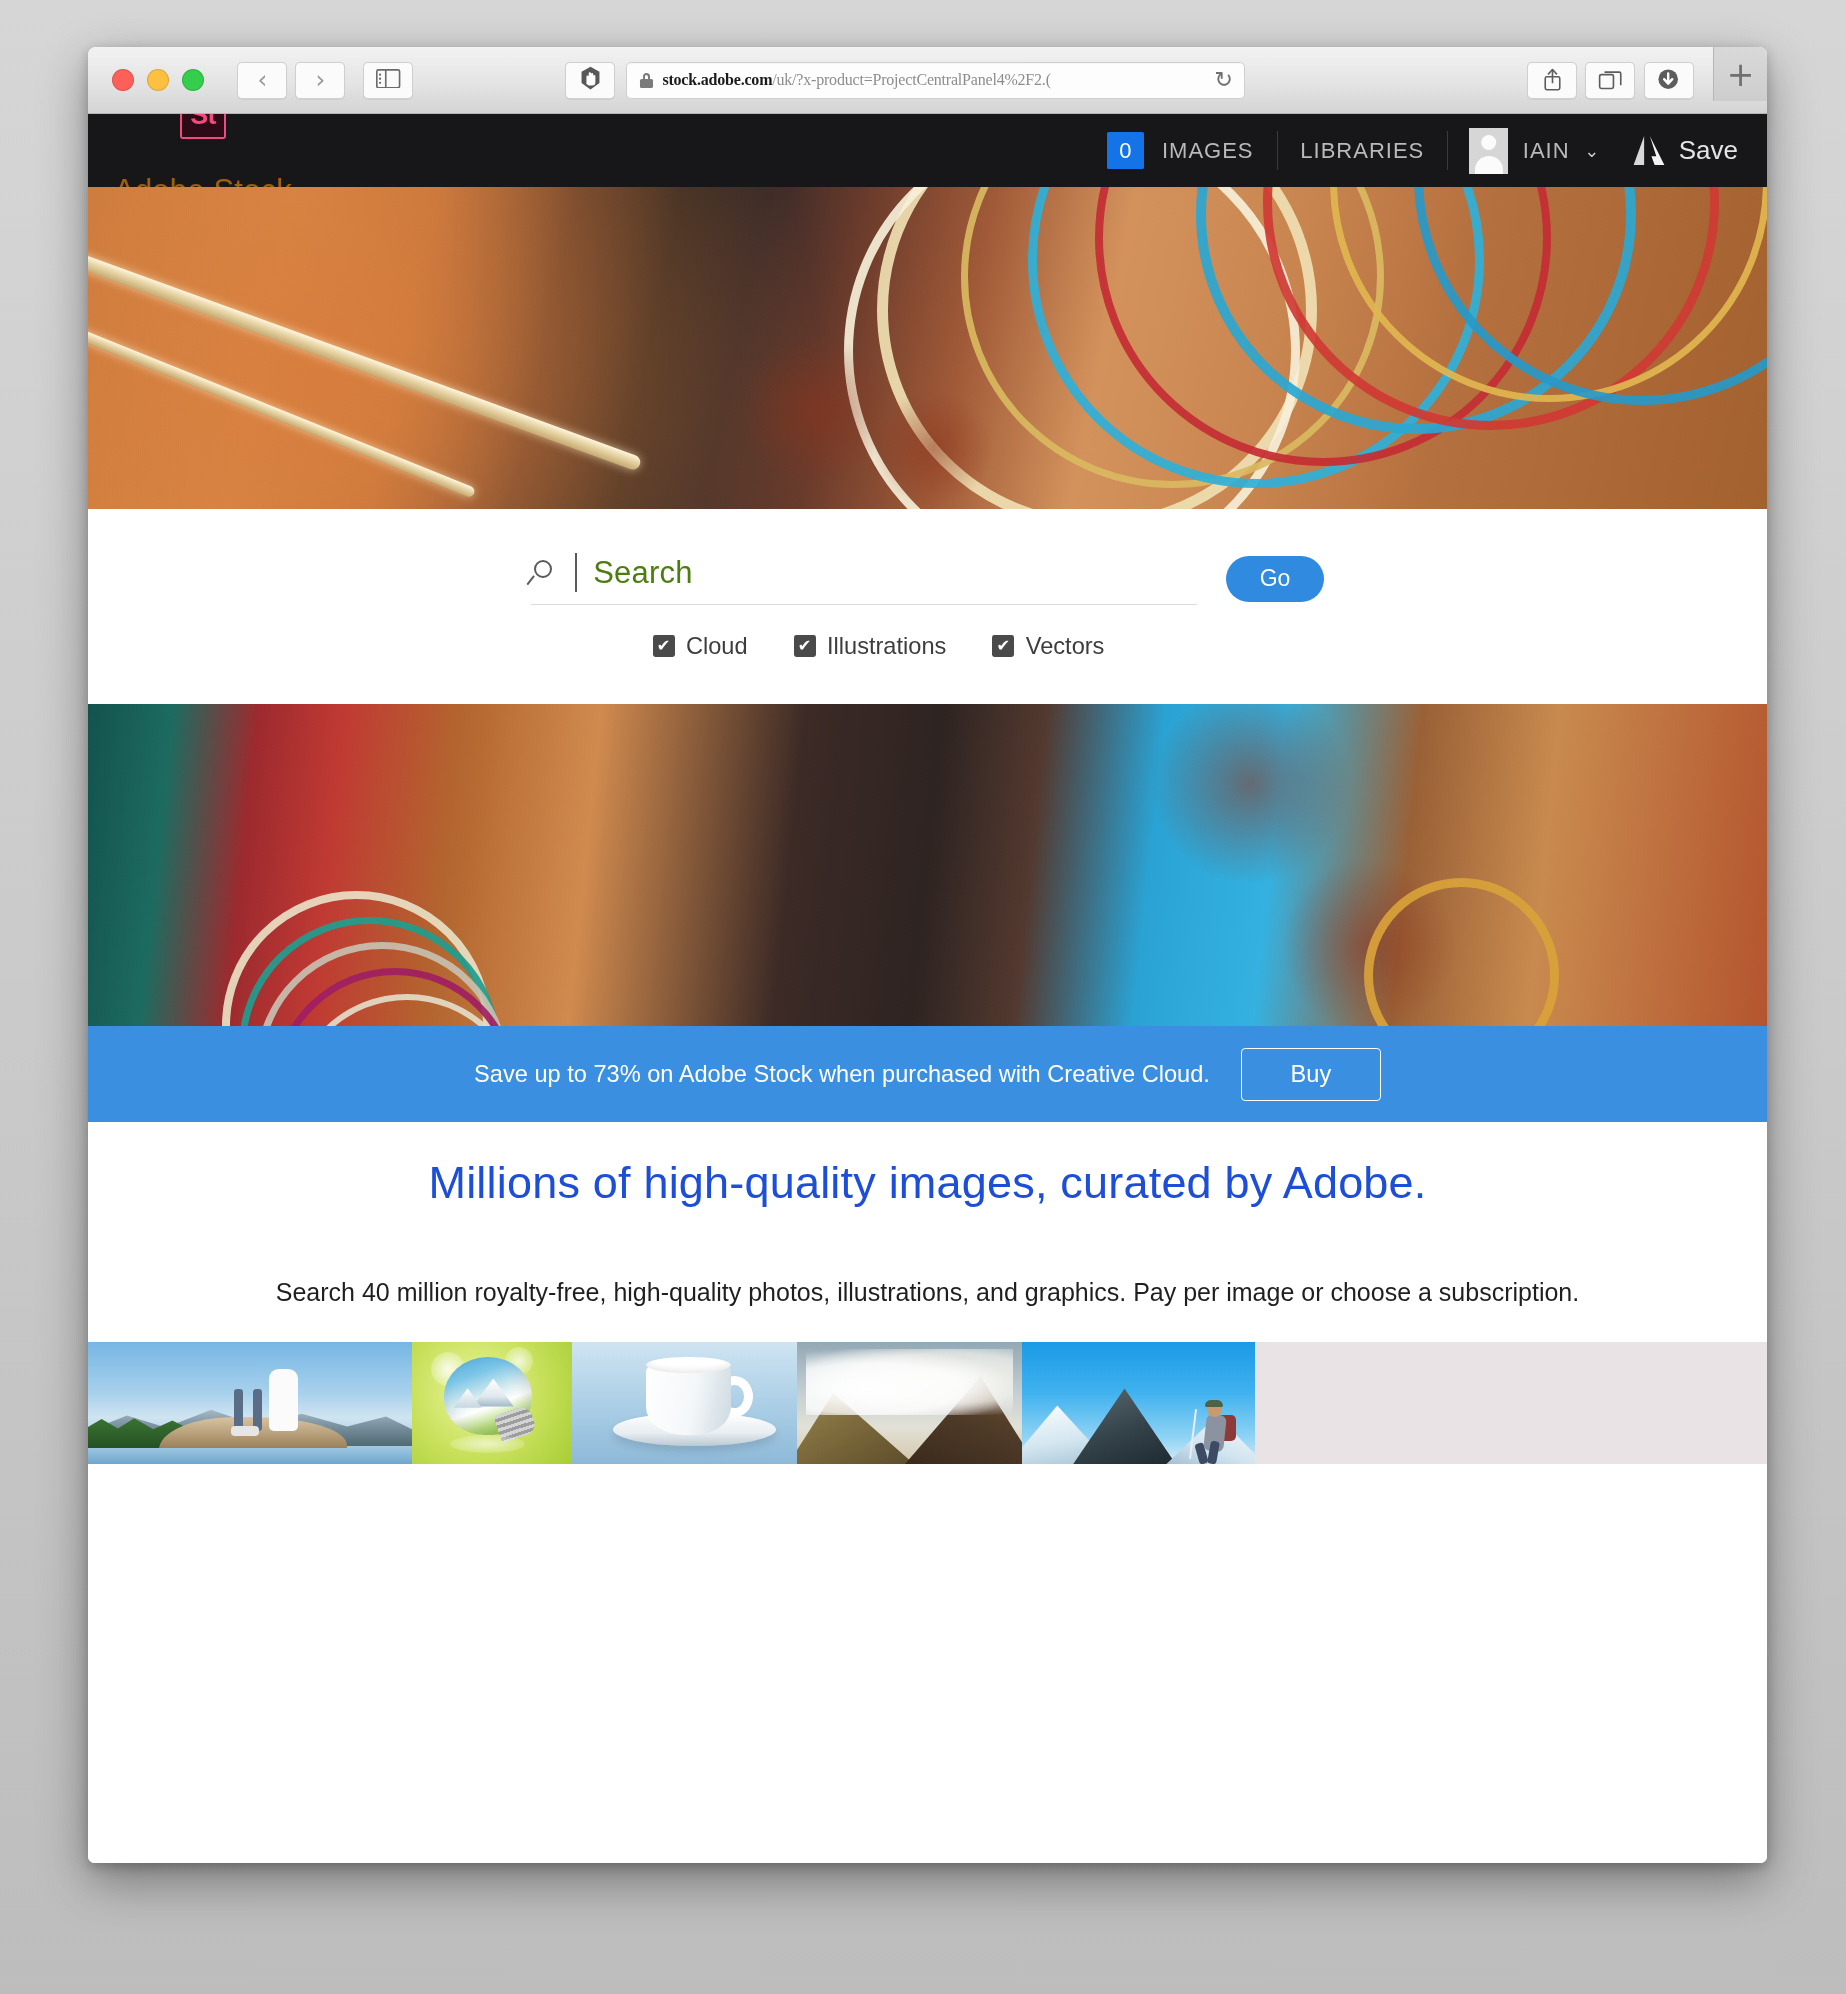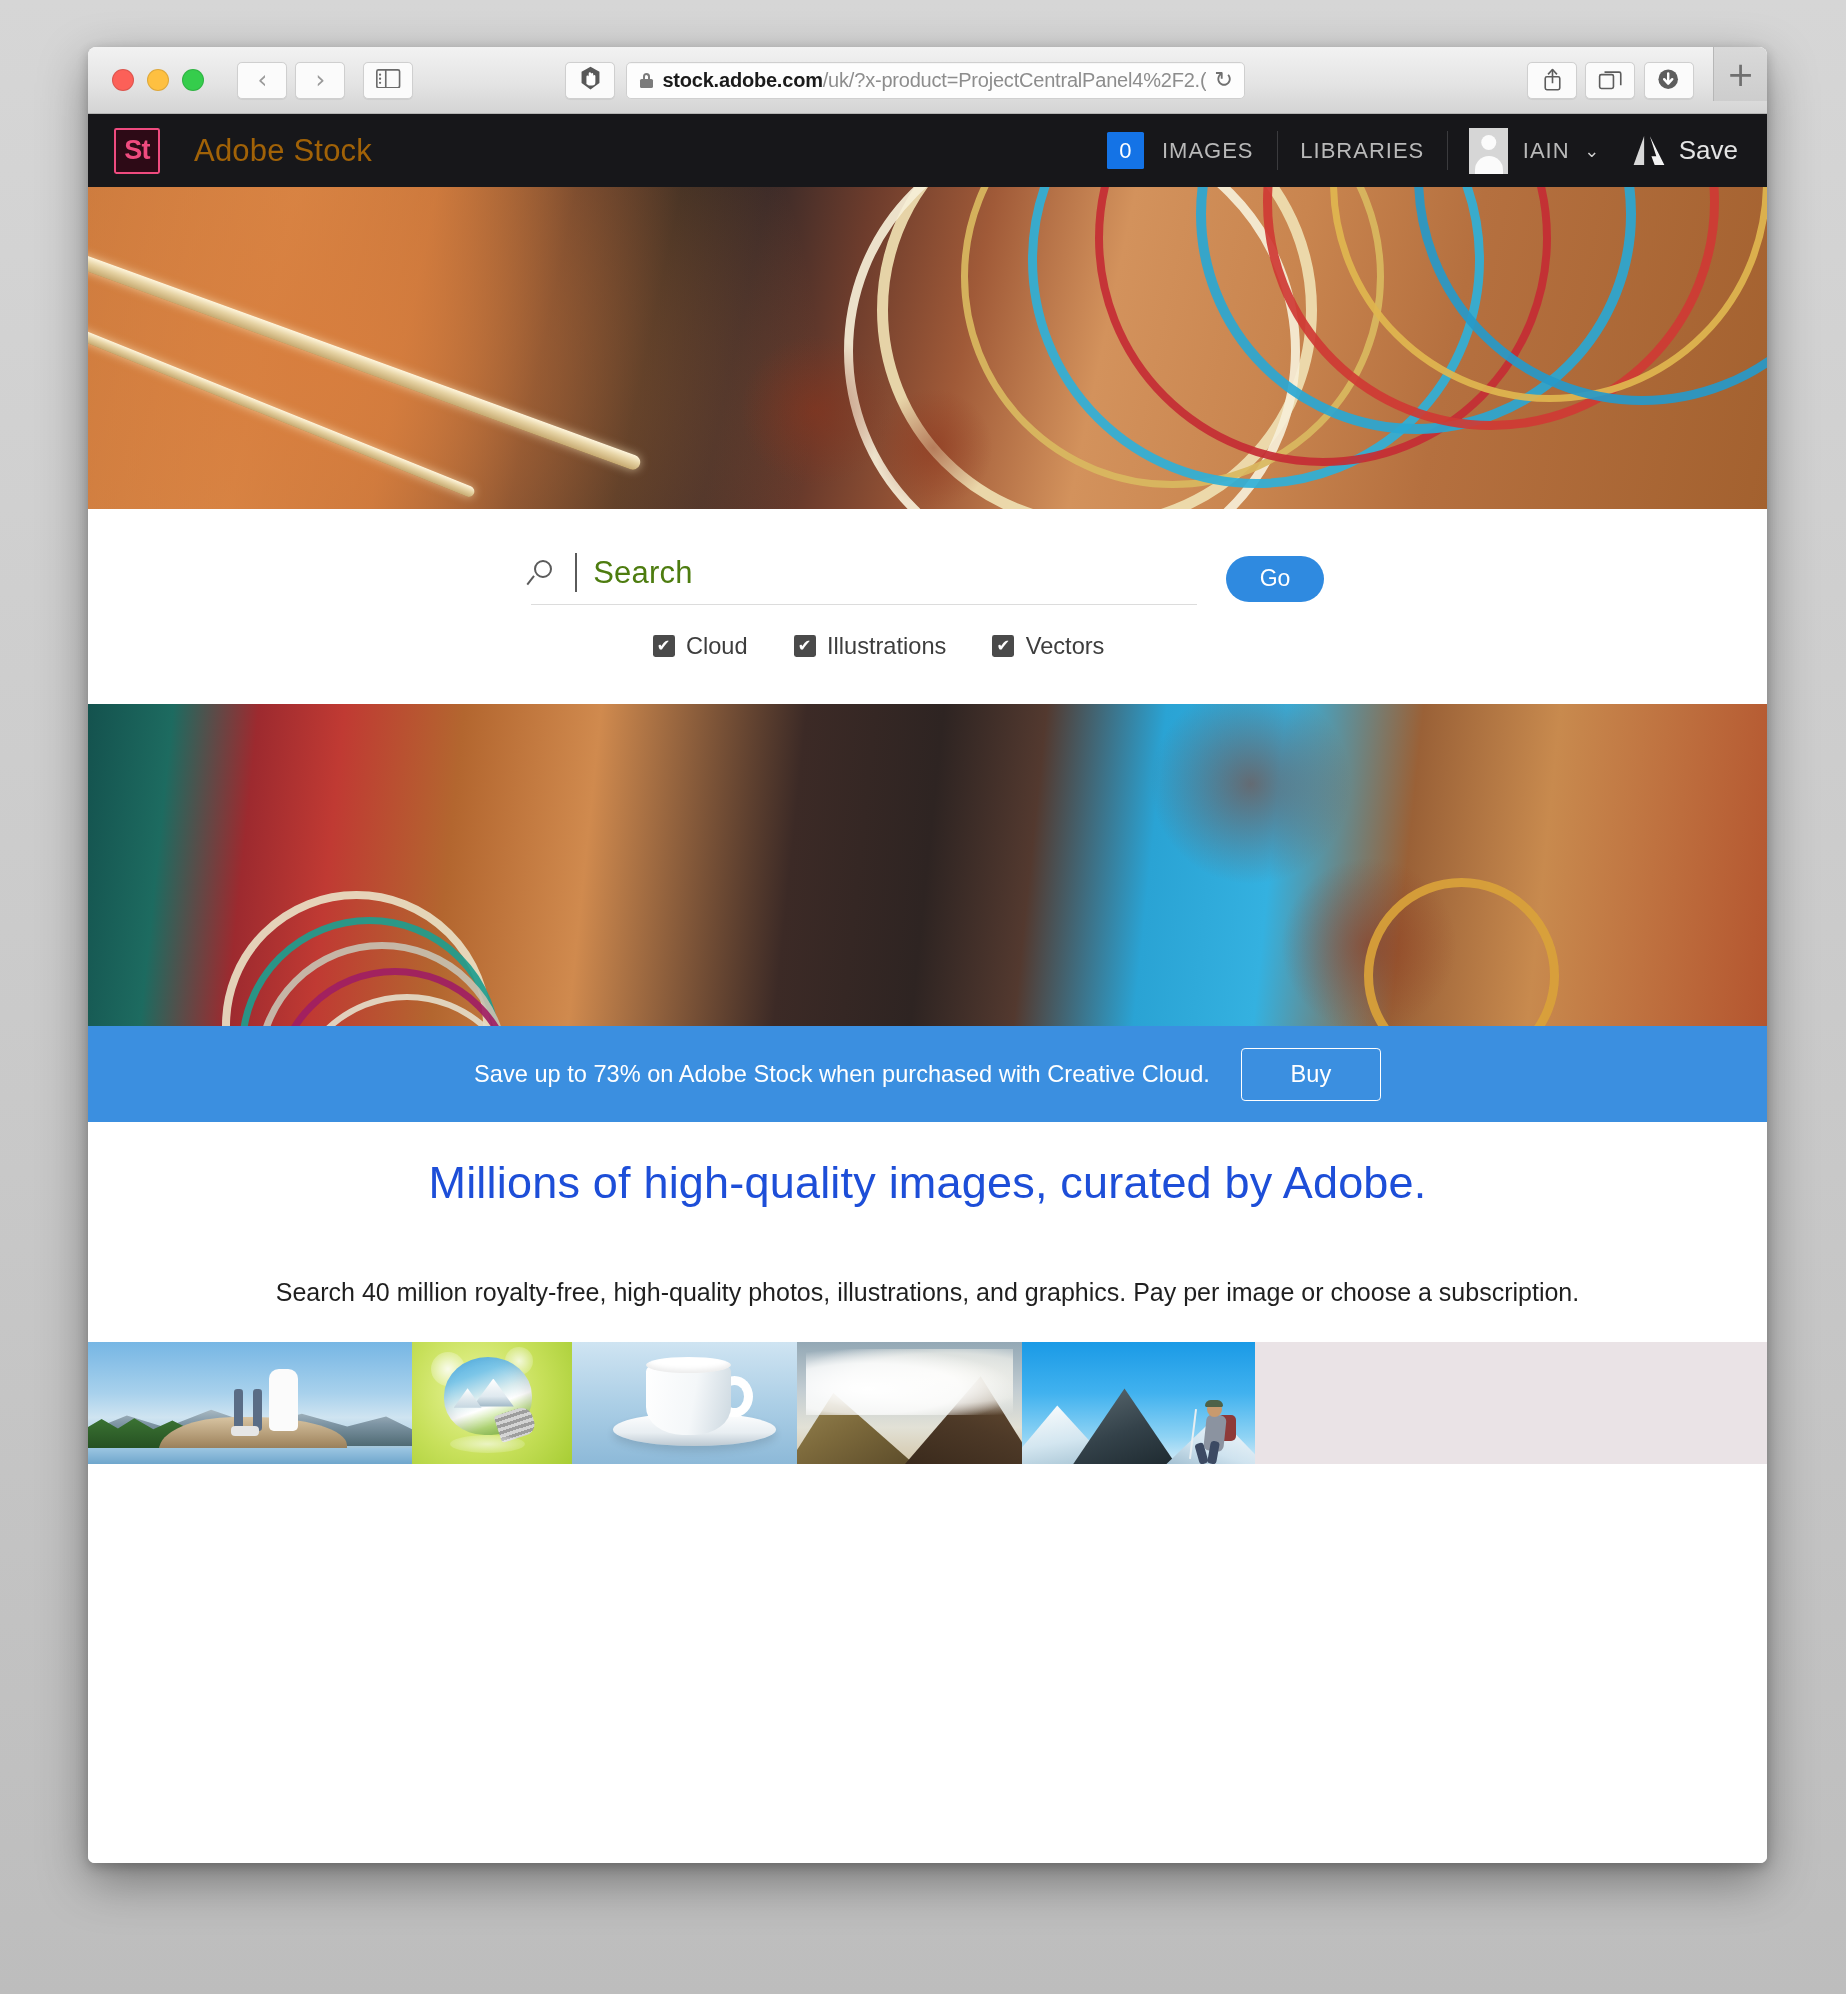--- a/index.html
+++ b/index.html
@@ -97,25 +97,25 @@
   #lock-icon {
     width: 12.2px; height: 14.7px;
     margin-right: 9.8px;
     position: relative;
     flex: none;
   }
   #lock-icon .body { position:absolute; bottom:0; left:0; width:12.2px; height:9px; background:#7b7b7b; border-radius:1.6px; }
   #lock-icon .shackle { position:absolute; top:0; left:2.8px; width:6.5px; height:6.5px; border:2px solid #7b7b7b; border-bottom:none; border-radius:4.1px 4.1px 0 0; }
 
   #url-text {
-    font-size: 20px;
+    font-size: 16px;
     color: #8d8d8d;
     white-space: nowrap;
     overflow: hidden;
-    font-family: Liberation Sans, sans-serif;
+    font-family: Liberation Serif, serif;
     letter-spacing: -0.2px;
     text-align: center;
   }
   #url-text .host { color: #1a1a1a; font-weight: 700; }
 
   #reload-icon {
     position: absolute; right: 11.4px; top: 50%; transform: translateY(-50%);
     font-size: 22px; color: #707070; line-height: 1;
     font-family: "DejaVu Sans", sans-serif;
   }
@@ -145,21 +145,21 @@
   }
 
   
   #site-nav {
     height: 73px;
     background: #17171a;
     display: flex;
     align-items: center;
     padding: 0 29px 0 26px;
   }
-  #brand { display: flex; align-items: center; gap: 34px; }
+  #brand { display: flex; align-items: center; gap: 34px; flex-direction: column; }
   #st-logo {
     width: 46px; height: 46px;
     border: 2.4px solid #ef4b7f;
     background: #2d0a16;
     border-radius: 2.4px;
     display: flex; align-items: center; justify-content: center;
     color: #ef4b7f;
     font-size: 27px;
     font-weight: 700;
     font-family: "Liberation Sans", sans-serif;

